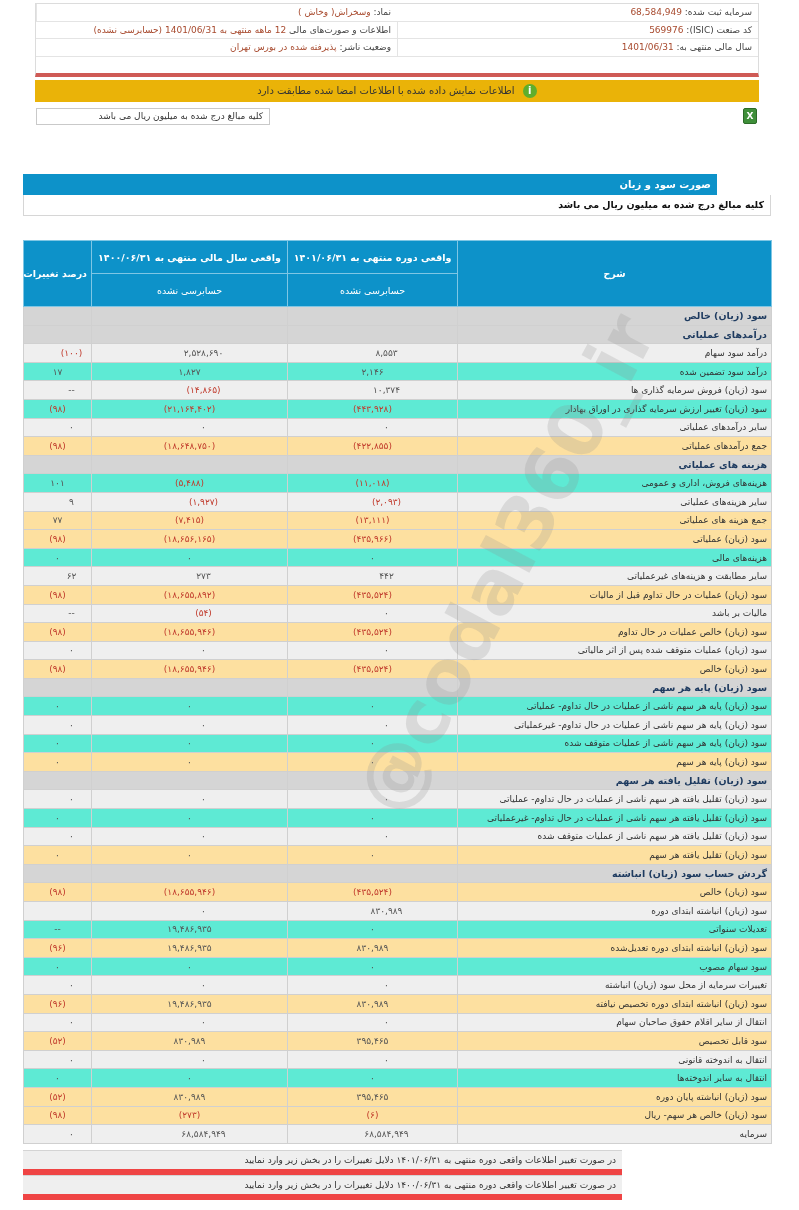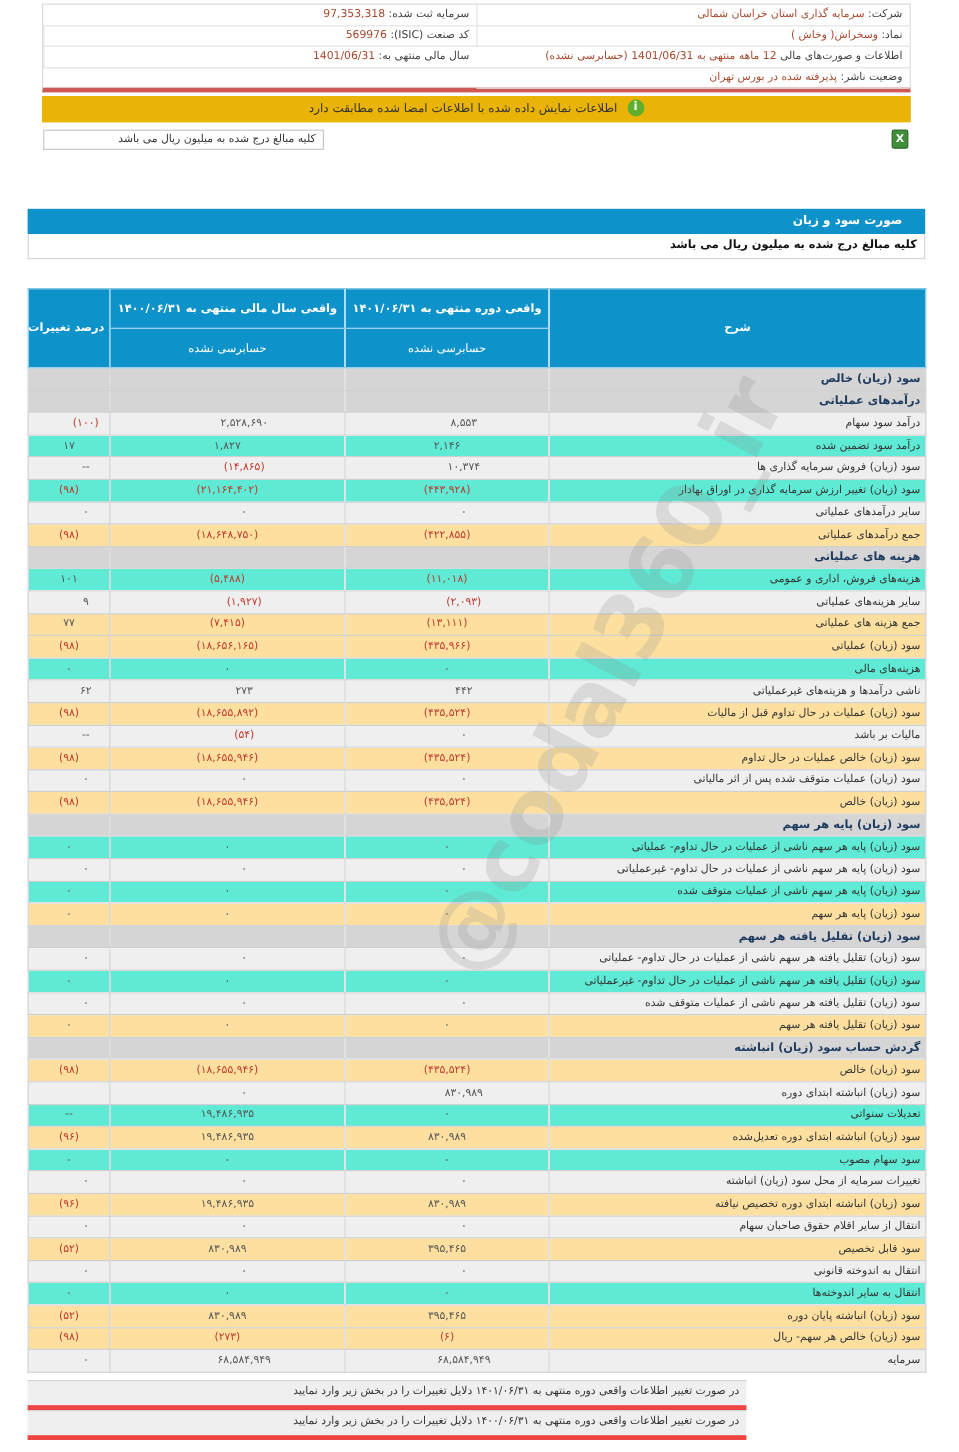--- a/index.html
+++ b/index.html
@@ -32,22 +32,22 @@
     .unit-box {
       position: absolute; left: 36px; top: 108px; width: 234px; height: 17px; border: 1px solid #c9c9c9;
       direction: rtl; text-align: right; padding: 0 6px; line-height: 15px; font-size: 9px; color: #333;
     }
     .excel-icon {
       position: absolute; left: 743px; top: 108px; width: 14px; height: 16px; background: #3f8f3a;
       border: 1px solid #2c6b28; border-radius: 2px; color: #fff; font-size: 9px; font-weight: bold;
       text-align: center; line-height: 14px;
     }
     .section-head {
-      position: absolute; left: 23px; top: 174px; width: 748px; height: 21px; background: #0d92c9;
-      color: #fff; direction: rtl; text-align: right; padding: 0 19px; line-height: 21px; font-size: 10px; font-weight: bold;
+      position: absolute; left: 23px; top: 174px; width: 694px; height: 21px; background: #0d92c9;
+      color: #fff; direction: rtl; text-align: right; padding: 0 6px; line-height: 21px; font-size: 10px; font-weight: bold;
     }
     .section-sub {
       position: absolute; left: 23px; top: 195px; width: 748px; height: 21px; background: #fff;
       border: 1px solid #d6d6d6; border-top: none; direction: rtl; text-align: right; padding: 0 6px;
       line-height: 20px; font-size: 9.5px; font-weight: bold; color: #111;
     }
     table.main {
       position: absolute; left: 23px; top: 240px; width: 748px; border-collapse: collapse; direction: rtl;
       table-layout: fixed;
     }
@@ -61,34 +61,33 @@
     }
     table.main td.label { text-align: right; color: #333; }
     tr.section td { background: #d5d5d5; }
     tr.section td.label { font-weight: bold; color: #1d3a5f; font-size: 9.5px; }
     tr.grey td { background: #efefef; padding-left: 32px; }
     tr.blue td { background: #5eead4; }
     tr.total td { background: #fde0a0; }
     td.neg { color: #c0392b !important; }
     .note-box {
       position: absolute; left: 23px; width: 599px; height: 25px; background: #efefef; border-top: 1px solid #d4d4d4;
-      border-bottom: 4px solid #ef4444; direction: rtl; text-align: right; padding: 0 6px; line-height: 18px; font-size: 9px; color: #333;
+      border-bottom: 6px solid #ef4444; direction: rtl; text-align: right; padding: 0 6px; line-height: 18px; font-size: 9px; color: #333;
     }
     .watermark {
       position: absolute; left: 230px; top: 520px; transform: rotate(-62deg); font-size: 74px; font-weight: bold;
       color: rgba(140,140,140,0.22); white-space: nowrap; pointer-events: none; transform-origin: center;
     }
   </style>
 </head>
 <body>
 
 <div class="info-box">
   <div class="info-grid" id="info-grid">
-      <div class="info-cell right"><span>شرکت:</span> <span class="val">سرمایه گذاری استان خراسان شمالی</span></div>
-      <div class="info-cell"><span>سرمایه ثبت شده:</span> <span class="val">97,353,318</span></div>
+      <div class="info-cell"><span>سرمایه ثبت شده:</span> <span class="val">68,584,949</span></div>
       <div class="info-cell right"><span>نماد:</span> <span class="val">وسخراش( وخاش )</span></div>
       <div class="info-cell right"><span>کد صنعت (ISIC):</span> <span class="val">569976</span></div>
       <div class="info-cell"><span>اطلاعات و صورت‌های مالی</span> <span class="val">12 ماهه منتهی به 1401/06/31 (حسابرسی نشده)</span></div>
       <div class="info-cell right"><span>سال مالی منتهی به:</span> <span class="val">1401/06/31</span></div>
       <div class="info-cell"><span>وضعیت ناشر:</span> <span class="val">پذیرفته شده در بورس تهران</span></div>
     </div>
 </div>
 
 <div class="green-bar">
   <span class="info-icon">i</span>
@@ -199,21 +198,21 @@
         <td class="neg">(۱۸,۶۵۶,۱۶۵)</td>
         <td class="neg">(۹۸)</td>
       </tr>
       <tr class="blue">
         <td class="label">هزینه‌های مالی</td>
         <td>۰</td>
         <td>۰</td>
         <td>۰</td>
       </tr>
       <tr class="grey">
-        <td class="label">ناشی درآمدها و هزینه‌های غیرعملیاتی</td>
+        <td class="label">سایر مطابقت و هزینه‌های غیرعملیاتی</td>
         <td>۴۴۲</td>
         <td>۲۷۳</td>
         <td>۶۲</td>
       </tr>
       <tr class="total">
         <td class="label">سود (زیان) عملیات در حال تداوم قبل از مالیات</td>
         <td class="neg">(۴۳۵,۵۲۴)</td>
         <td class="neg">(۱۸,۶۵۵,۸۹۲)</td>
         <td class="neg">(۹۸)</td>
       </tr>

